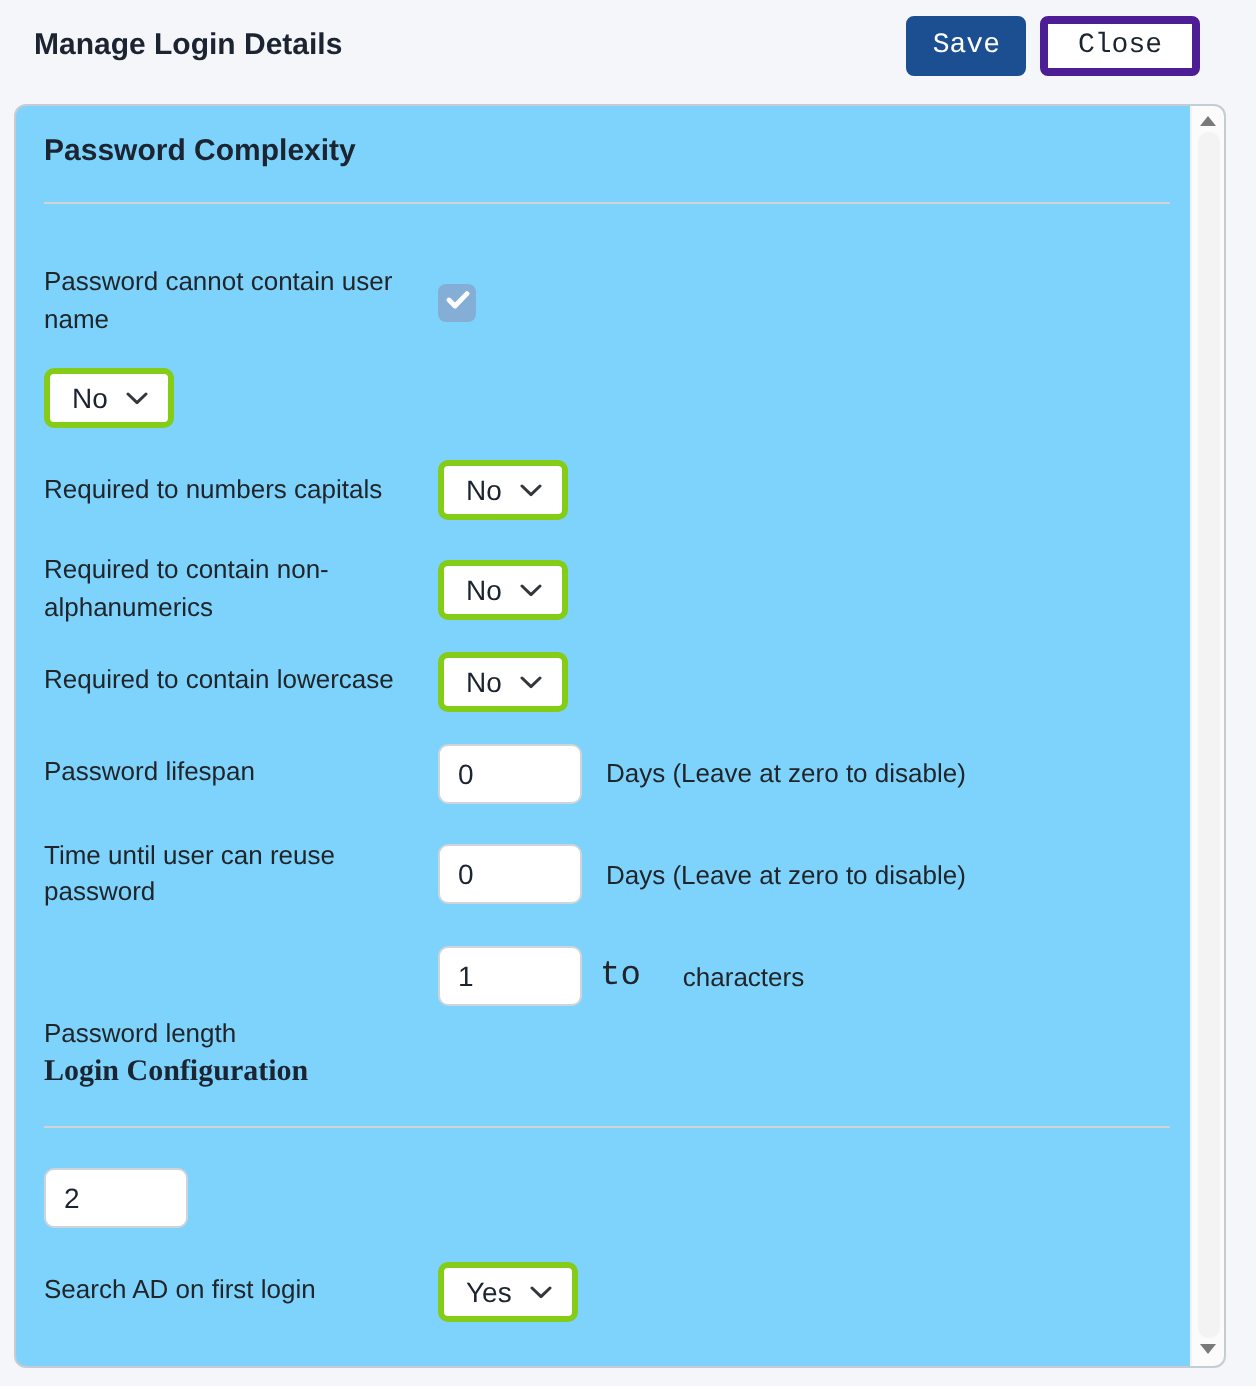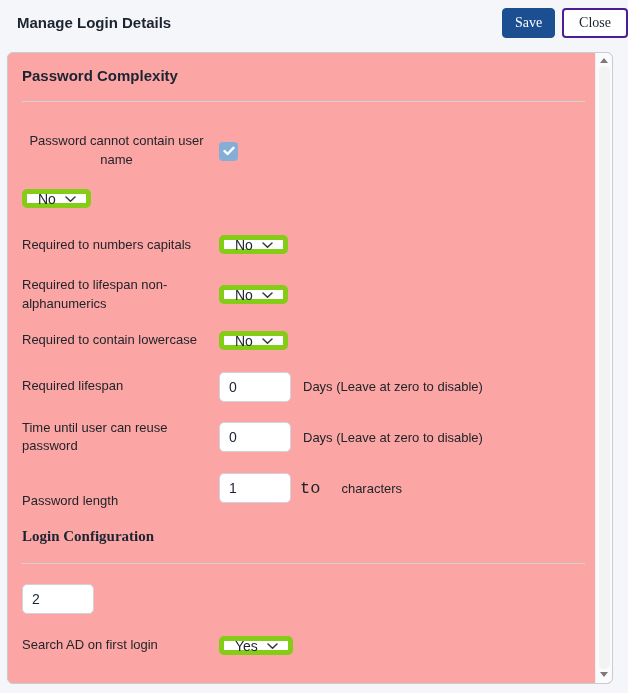--- a/index.html
+++ b/index.html
@@ -9,52 +9,52 @@
     background: #f4f6f9;
     font-family: "Liberation Sans", sans-serif;
     color: #212529;
     overflow: hidden;
   }
 
   
   .header {
     height: 45px;
     display: flex; align-items: center;
-    padding: 0 0 0 17px;
+    padding: 0 28px 0 17px;
   }
   .header-title {
     flex: 1;
     font-size: 15px; font-weight: bold;
     color: #1b2430;
   }
   .btn {
     height: 30px;
     border-radius: 4px;
     font-size: 14px;
-    font-family: Liberation Serif, serif;
+    font-family: Liberation Mono, monospace;
     display: inline-flex; align-items: center; justify-content: center;
     cursor: pointer;
   }
   .btn-save {
     background: #1b4f91; color: #ffffff;
     border: 1px solid #1b4f91;
     padding: 0 12px;
     margin-right: 7px;
   }
   .btn-close {
     background: #ffffff; color: #1b2430;
-    border: 2px solid #4c1d95;
+    border: 4px solid #4c1d95;
     padding: 0 15px;
   }
 
   
   .panel {
     margin: 7px 15px 0 7px;
     height: 632px;
-    background: #fca5a5;
+    background: #7dd3fc;
     border: 1px solid #c6ccd2;
     border-radius: 6px;
     display: flex;
     overflow: hidden;
   }
   .panel-content {
     flex: 1;
     padding: 14px 10px 0 14px;
     overflow: hidden;
   }
@@ -72,49 +72,49 @@
     margin: 0 0 30px 0;
   }
   .divider.second { margin-bottom: 20px; }
 
   
   .row {
     display: flex; align-items: center;
     min-height: 30px;
     margin-bottom: 16px;
   }
-  .mb14 { margin-bottom: 14px; text-align: center; }
+  .mb14 { margin-bottom: 14px; }
   .mb12 { margin-bottom: 12px; }
   .mb17 { margin-bottom: 17px; }
   .row-label {
     width: 197px;
     padding-right: 8px;
     font-size: 13px;
     color: #212529;
     line-height: 1.45;
   }
-  .shift-down { position: relative; top: 13px; }
+  .shift-down { position: relative; top: 29px; }
 
   
   .checkbox {
     width: 19px; height: 19px;
     border-radius: 4px;
     background: #85aed6;
     display: inline-flex; align-items: center; justify-content: center;
     cursor: pointer;
   }
 
   
   .select {
-    height: 19px;
+    height: 30px;
     display: inline-flex; align-items: center;
     gap: 9px;
     padding: 0 10px 0 11px;
     background: #ffffff;
-    border: 5px solid #84cc16;
+    border: 3px solid #84cc16;
     border-radius: 5px;
     font-size: 14px; color: #1b2430;
     cursor: pointer;
   }
   .chevron { display: inline-flex; margin-top: 2px; }
 
   
   .text-input {
     width: 72px; height: 30px;
     border: 1px solid #ced4da;
@@ -212,21 +212,21 @@
         <span>No</span>
         <span class="chevron">
           <svg width="11" height="7" viewBox="0 0 11 7">
               <polyline points="1,1 5.5,5.3 10,1" fill="none" stroke="#33383d" stroke-width="1.5" stroke-linecap="round" stroke-linejoin="round"></polyline>
             </svg>
         </span>
       </div>
     </div>
 
     <div class="row mb12">
-      <div class="row-label">Required to lifespan non-alphanumerics</div>
+      <div class="row-label">Required to contain non-alphanumerics</div>
       <div class="select">
         <span>No</span>
         <span class="chevron">
           <svg width="11" height="7" viewBox="0 0 11 7">
               <polyline points="1,1 5.5,5.3 10,1" fill="none" stroke="#33383d" stroke-width="1.5" stroke-linecap="round" stroke-linejoin="round"></polyline>
             </svg>
         </span>
       </div>
     </div>
 
@@ -236,21 +236,21 @@
         <span>No</span>
         <span class="chevron">
           <svg width="11" height="7" viewBox="0 0 11 7">
               <polyline points="1,1 5.5,5.3 10,1" fill="none" stroke="#33383d" stroke-width="1.5" stroke-linecap="round" stroke-linejoin="round"></polyline>
             </svg>
         </span>
       </div>
     </div>
 
     <div class="row mb17">
-      <div class="row-label">Required lifespan</div>
+      <div class="row-label">Password lifespan</div>
       <input class="text-input" type="text" value="0" style="">
       <span class="suffix-text">Days (Leave at zero to disable)</span>
     </div>
 
     <div class="row mb17">
       <div class="row-label">Time until user can reuse password</div>
       <input class="text-input" type="text" value="0" style="">
       <span class="suffix-text">Days (Leave at zero to disable)</span>
     </div>
 

